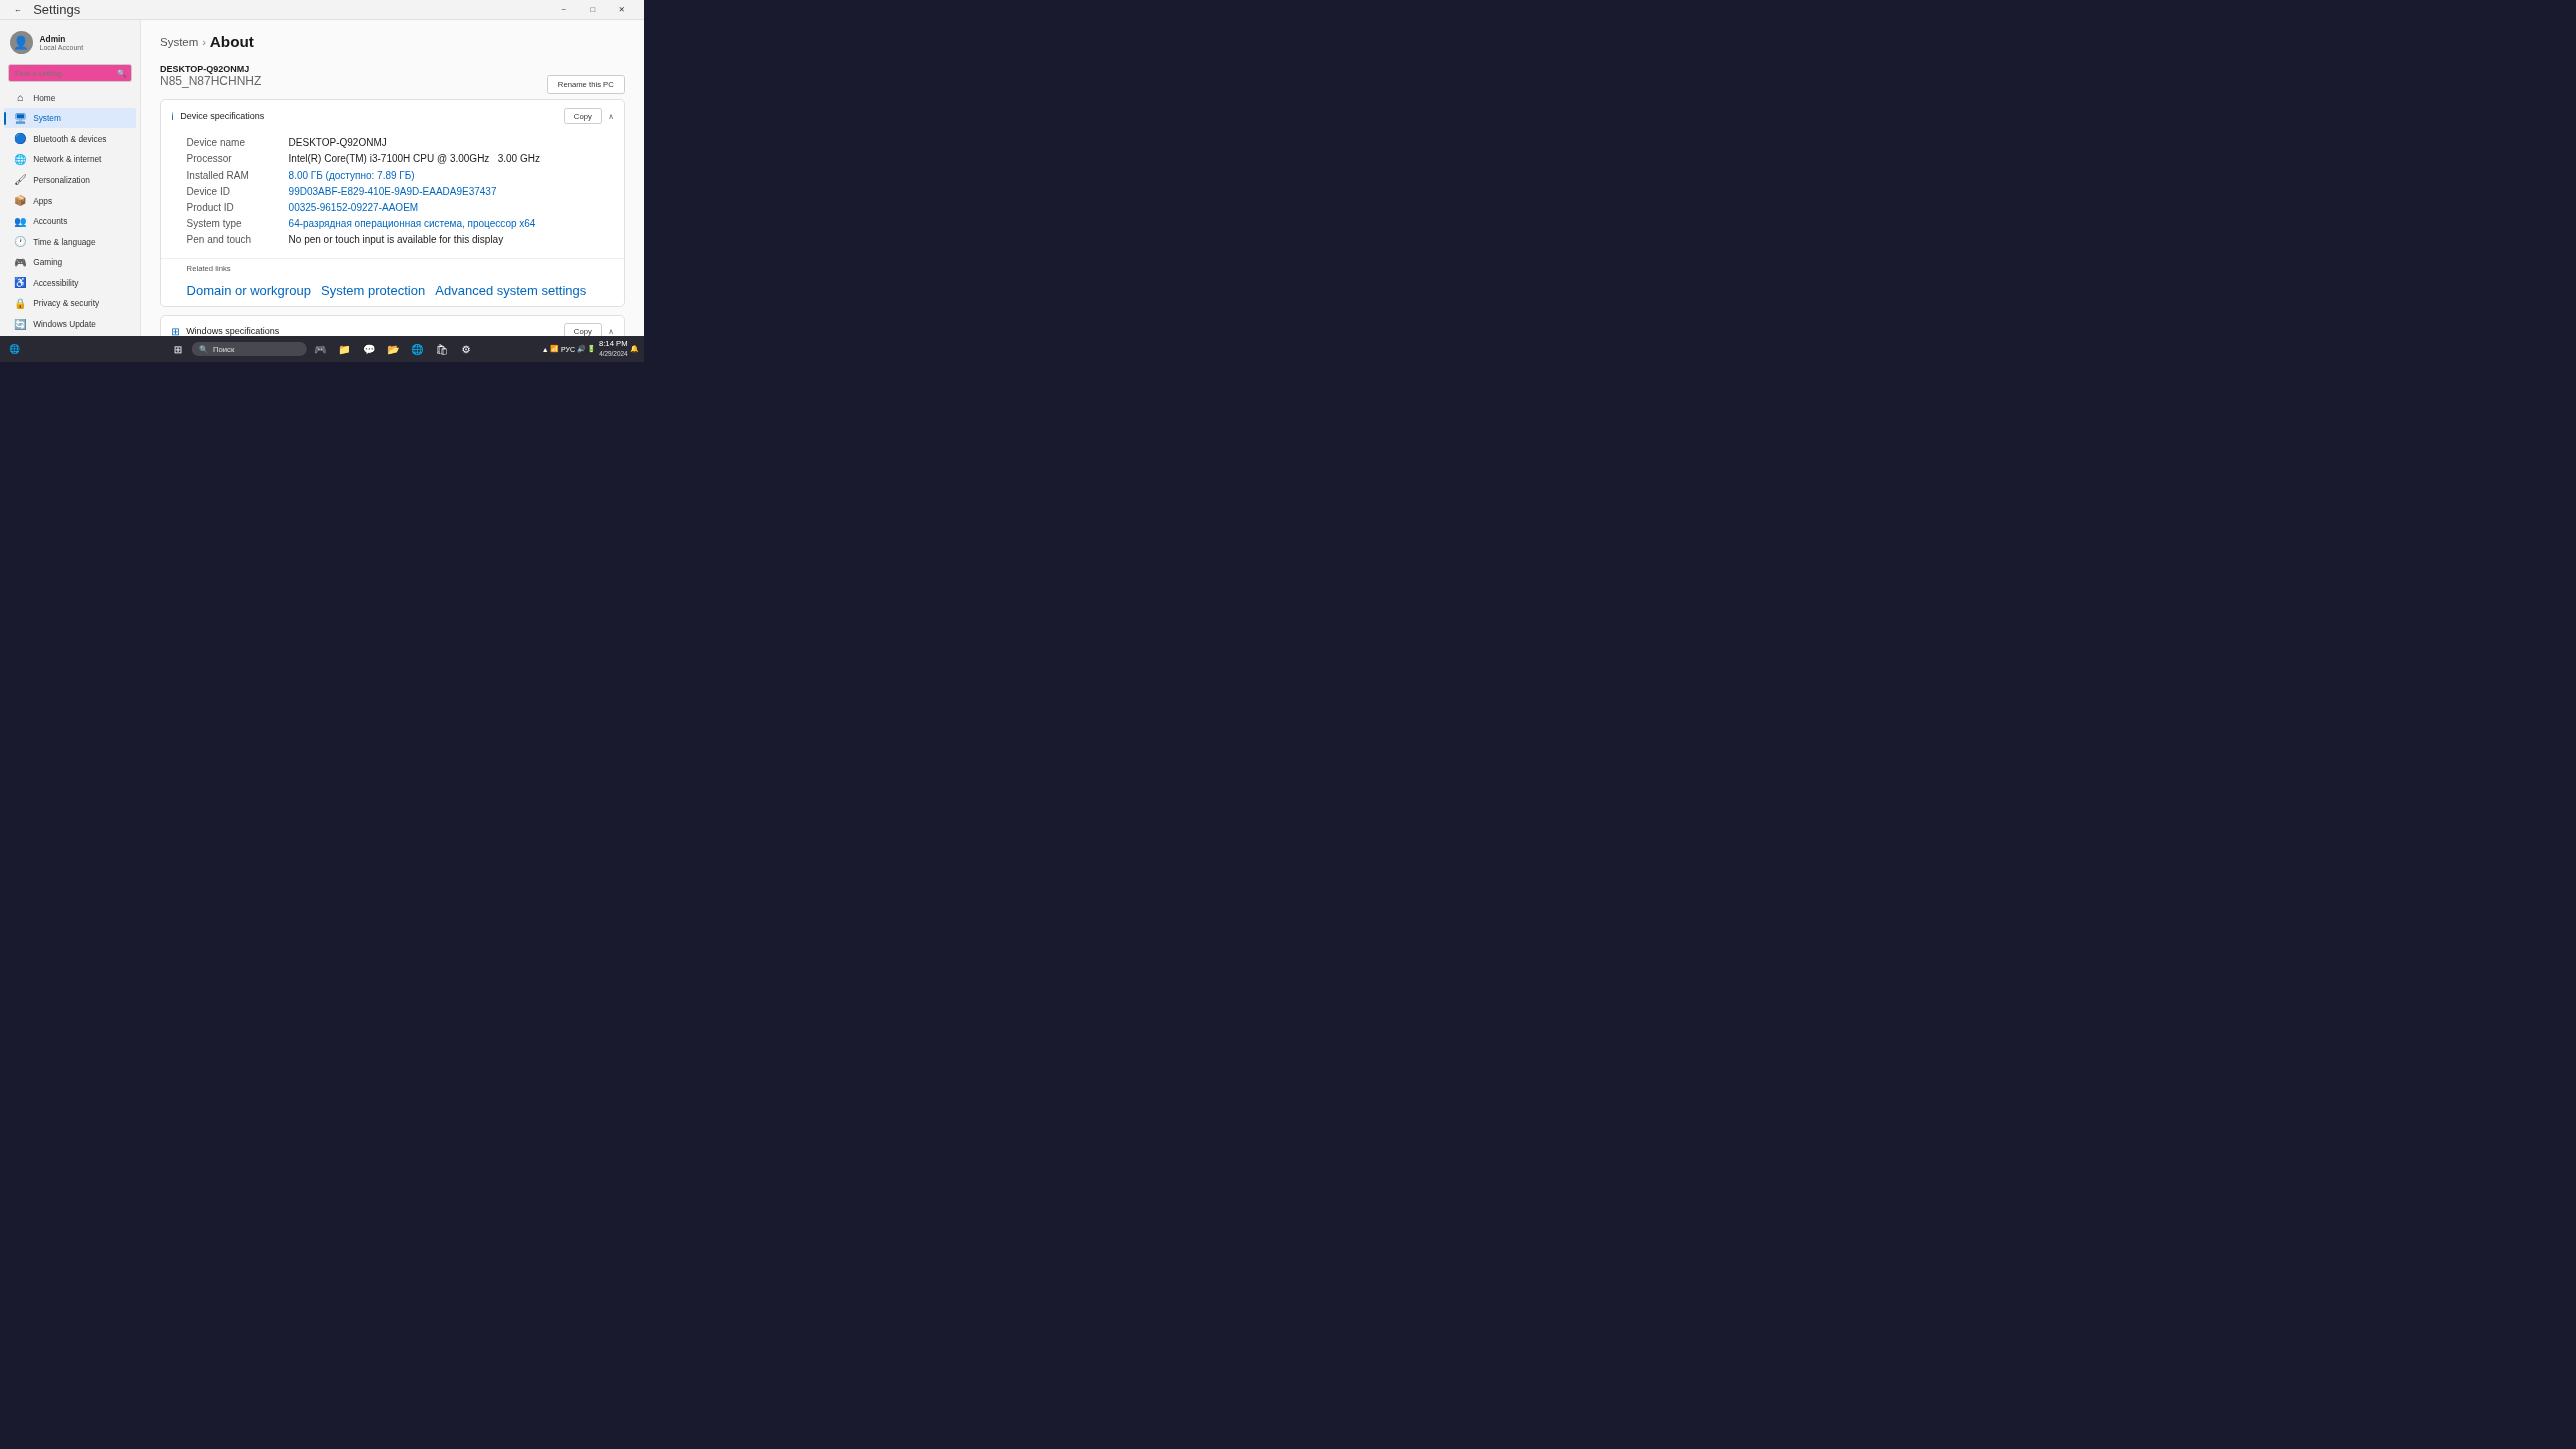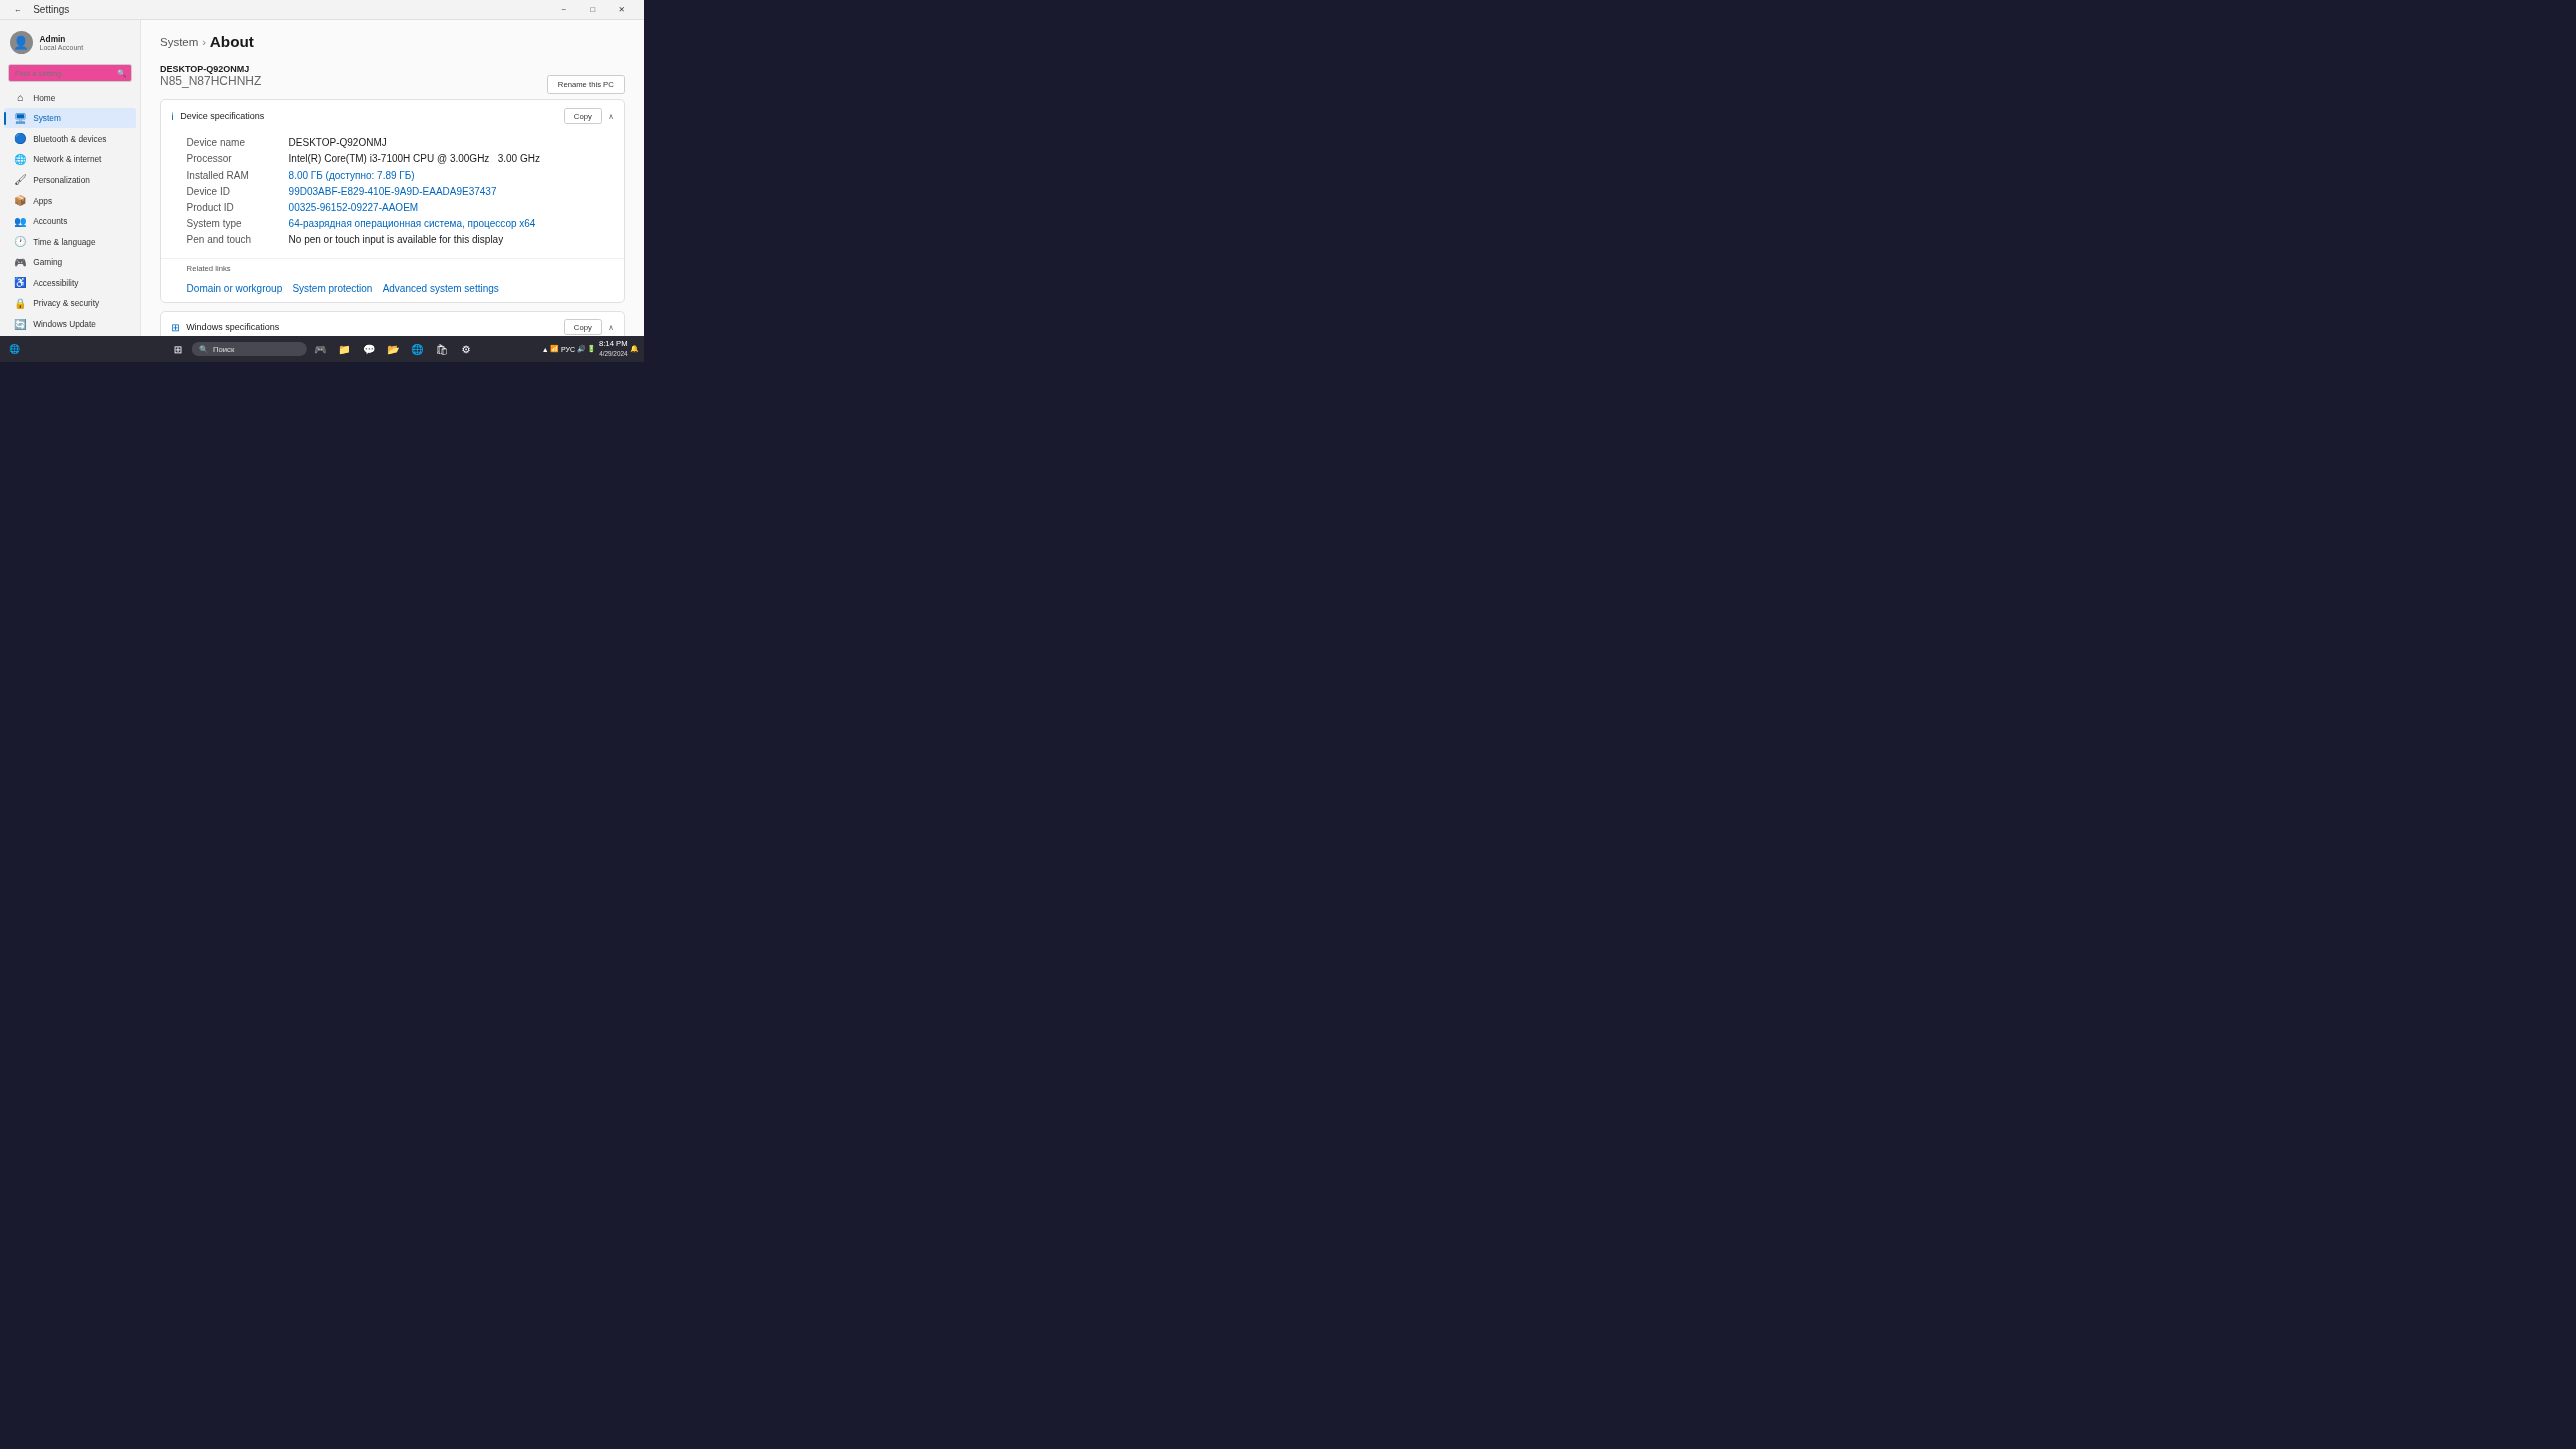--- a/index.html
+++ b/index.html
@@ -22,21 +22,21 @@
     .titlebar {
       background: #f3f3f3;
       height: 20.4px;
       display: flex;
       align-items: center;
       padding: 0 7.7px;
       justify-content: space-between;
       border-bottom: 0.6px solid #e0e0e0;
     }
     .titlebar-title {
-      font-size: 10px;
+      font-size: 13px;
       color: #333;
     }
     .titlebar-controls {
       display: flex;
       gap: 0;
     }
     .titlebar-btn {
       width: 29px;
       height: 20.4px;
       display: flex;
@@ -212,21 +212,21 @@
       padding: 5.1px 10.2px 7.7px 25.6px;
       border-top: 0.6px solid #f0f0f0;
     }
     .related-links-title { font-size: 7.7px; color: #555; margin-bottom: 10px; }
     .links-row {
       display: flex;
       gap: 10.2px;
       flex-wrap: wrap;
     }
     .link-item {
-      font-size: 10px;
+      font-size: 13px;
       color: #0067c0;
       cursor: pointer;
       text-decoration: none;
     }
     .taskbar {
       height: 25.6px;
       background: rgba(30,30,40,0.95);
       display: flex;
       align-items: center;
       justify-content: space-between;

